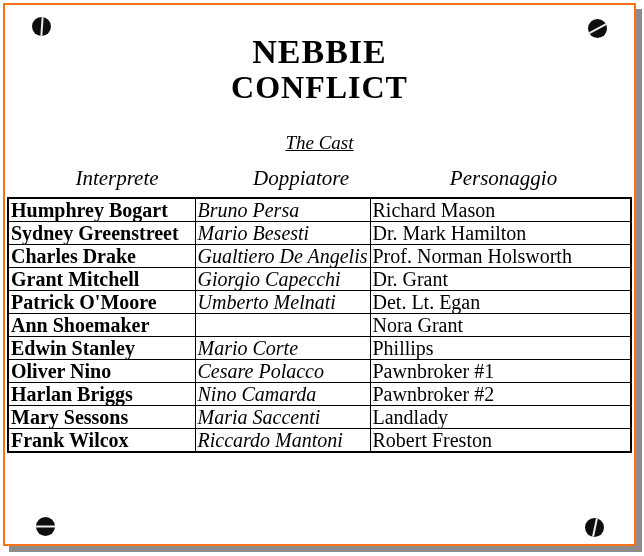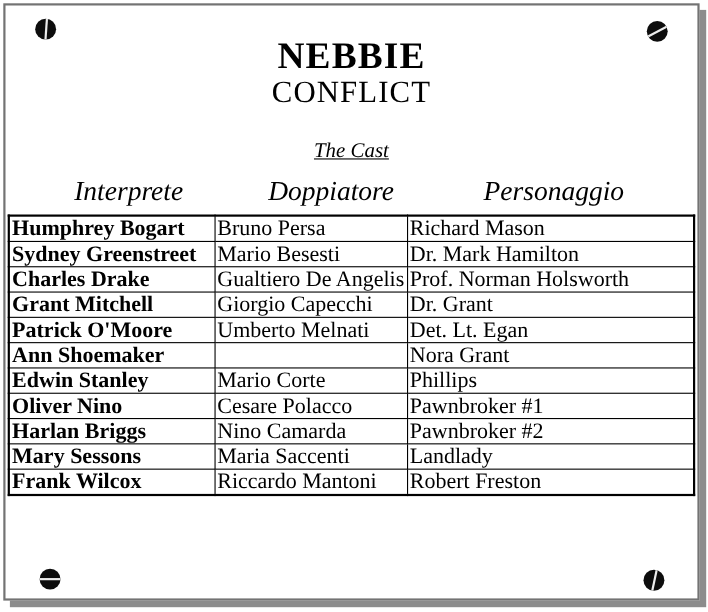--- a/index.html
+++ b/index.html
@@ -10,21 +10,21 @@
     color: #000000;
     overflow: hidden;
   }
   .stage { position: relative; width: 644px; height: 556px; }
 
   .frame {
     position: absolute;
     left: 3px; top: 3px;
     width: 633px; height: 543px;
     background: #ffffff;
-    border: 2px solid #737373;
+    border: 2px solid #f97316;
     box-shadow: 6px 6px 0 0 #8c8c8c;
   }
 
   
   .screw {
     position: absolute;
     width: 19px; height: 19px;
     background: #0d0d0d;
     border-radius: 50%;
     overflow: hidden;
@@ -46,38 +46,38 @@
   .title {
     margin-top: 28px;
     text-align: center;
     font-size: 34px;
     font-weight: bold;
     line-height: 1.1;
     letter-spacing: 1px;
   }
   .subtitle {
     text-align: center;
-    font-size: 28px;
-    font-weight: normal;
+    font-size: 32px;
+    font-weight: bold;
     line-height: 1.1;
     letter-spacing: 1px;
   }
   .cast-title {
     margin-top: 26px;
     text-align: center;
     font-size: 19px;
     font-style: italic;
     text-decoration: underline;
   }
 
   .header-row {
     width: 595px;
     margin: 12px auto 0;
     display: flex;
-    font-size: 25px;
+    font-size: 21px;
     font-style: italic;
   }
   .header-cell { text-align: center; }
   .hc-interprete  { width: 190px; }
   .hc-doppiatore  { width: 178px; }
   .hc-personaggio { width: 227px; }
 
   table.cast {
     border-collapse: collapse;
     margin: 6px auto 0;
@@ -89,21 +89,21 @@
     height: 21px;
     text-align: left;
     vertical-align: middle;
     font-size: 20px;
     line-height: 1.1;
     padding: 0 2px;
     overflow: hidden;
     white-space: nowrap;
   }
   td.col-interprete  { width: 187px; font-weight: bold; }
-  td.col-doppiatore  { width: 175px; }
+  td.col-doppiatore  { width: 175px; font-style: italic; }
   td.col-personaggio { width: 261px; }
 </style>
 </head>
 <body>
 
 <div class="stage">
   <div class="frame">
 
     <div class="screw screw-tl"></div>
     <div class="screw screw-tr"></div>

